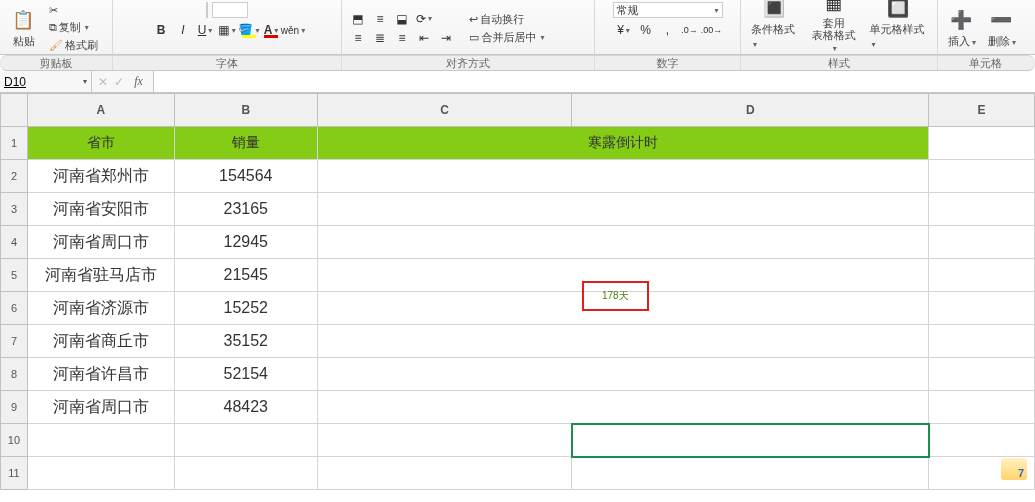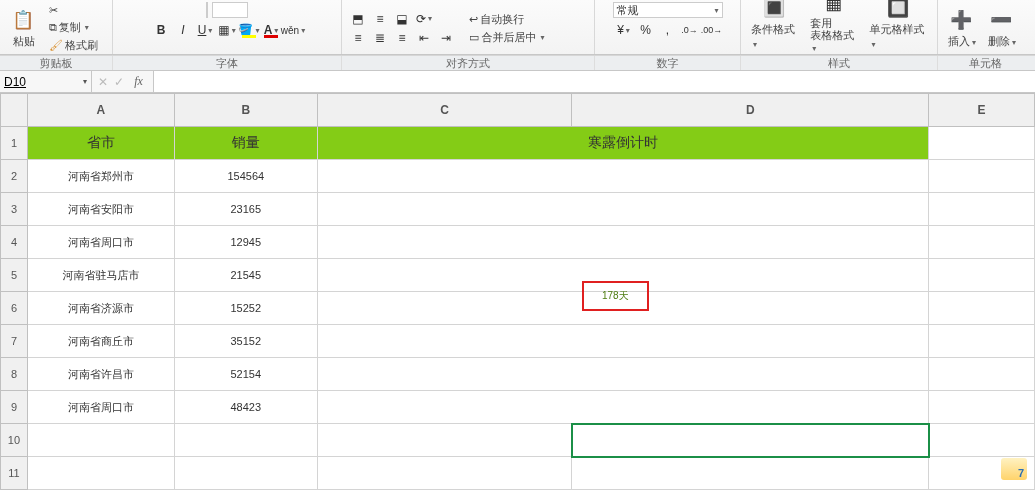--- a/index.html
+++ b/index.html
@@ -23,37 +23,37 @@
   .rg { border-right: 1px solid #d8d8d8; padding: 0 6px; display: flex; flex-direction: column; justify-content: flex-end;}
   .rg-body { flex:1; display:flex; align-items:center; gap:4px; padding-top:2px;}
   .btnv { display:flex; flex-direction:column; align-items:center; gap:2px; padding:0 4px; cursor:pointer;}
   .btnv .ic { width:28px; height:24px; display:flex; align-items:center; justify-content:center; font-size:18px;}
   .btnv span.lab { font-size:11px; color:#444;}
   .btnsmall { display:flex; align-items:center; gap:2px; padding:1px 3px; cursor:pointer; font-size:11px; color:#444;}
   .ddarrow { font-size:8px; color:#666; margin-left:2px;}
   .stack { display:flex; flex-direction:column; gap:1px;}
   .formatbtn { width:20px; height:18px; border:1px solid transparent; display:inline-flex; align-items:center; justify-content:center; cursor:pointer; font-size:12px;}
   .row { display:flex; align-items:center; gap:2px;}
-  .group-labels { height:16px; background:#eceef0; border-top:1px solid #d6d6d6; border-bottom:1px solid #c7c7c7; display:flex; font-size:11px; color:#666;}
+  .group-labels { height:16px; background:#eceef0; border-top:1px solid #d6d6d6; border-bottom:1px solid #c7c7c7; display:flex; font-size:11px; color:#666;border-radius:7px;}
   .group-labels div{display:flex;align-items:center;justify-content:center;border-right:1px solid #ddd;}
   .namebox-row { height:22px; background:#f7f7f7; border-bottom:1px solid #c7c7c7; display:flex; align-items:stretch;}
   .namebox { width:92px; border-right:1px solid #c7c7c7; display:flex; align-items:center; padding:0 4px;}
   .namebox input{border:none;background:transparent;width:60px;font-size:12px;text-decoration:underline;}
   .nb-dd{font-size:8px;color:#555;margin-left:auto;cursor:pointer;}
   .fx-tools{display:flex;align-items:center;gap:6px;padding:0 6px;border-right:1px solid #c7c7c7;color:#999;}
   .fx-label{font-style:italic;font-family:serif;color:#666;padding:0 4px;}
   .formula-input{flex:1;border:none;background:#fff;padding:0 4px;}
   .sheet-area{position:relative;background:#fff;}
   .grid{border-collapse:collapse;table-layout:fixed;}
   .grid td,.grid th{border:1px solid #d4d4d4;height:33px;padding:0;}
   .rowhdr{width:27px;background:#f0f0f0;text-align:center;font-size:11px;color:#555;border:1px solid #c0c0c0!important;}
   .colhdr{height:19px!important;background:#f0f0f0;text-align:center;font-size:12px;color:#555;border:1px solid #c0c0c0!important;}
   .corner{background:#f0f0f0;border:1px solid #c0c0c0!important;}
   .yellowhdr{background:#84cc16;text-align:center;font-weight:normal;font-size:14px;}
-  .cell{text-align:center;font-size:11px;color:#333;}
+  .cell{text-align:center;font-size:16px;color:#333;}
   .selcell{outline:2px solid #1b8f47;outline-offset:-1px;position:relative;}
   .watermark{position:absolute;right:8px;bottom:22px;display:flex;align-items:center;gap:4px;pointer-events:none;}
   .wm-ic{width:26px;height:22px;border-radius:3px;background:linear-gradient(#fff2c2,#ffd36b);position:relative;}
   .wm-ic::after{content:"7";position:absolute;right:3px;bottom:1px;color:#2c6fb3;font-weight:bold;font-size:11px;}
   .wm-txt{display:flex;flex-direction:column;line-height:1.1;font-weight:bold;}
   .wm-txt .t1{color:#e07800;font-size:13px;}
   .wm-txt .t2{color:#2a6fb5;font-size:10px;font-weight:normal;}
   .redbox{border:2px solid #e02020;padding:6px 18px;display:inline-block;font-size:10px;color:#4d7c0f;position:absolute;}
 </style>
 </head>
@@ -165,21 +165,21 @@
   </div>
 
   <div class="rg" style="width:197px">
     <div class="rg-body">
       <div class="btnv">
         <span class="ic">🔳</span>
         <span class="lab"><span>条件格式</span><span class="ddarrow">▾</span></span>
       </div>
       <div class="btnv">
         <span class="ic">▦</span>
-        <span class="lab" style="line-height:1.1"><span>套用</span><br><span>表格格式</span><span class="ddarrow">▾</span></span>
+        <span class="lab" style="text-align:center;line-height:1.1"><span>套用</span><br><span>表格格式</span><span class="ddarrow">▾</span></span>
       </div>
       <div class="btnv">
         <span class="ic">🔲</span>
         <span class="lab"><span>单元格样式</span><span class="ddarrow">▾</span></span>
       </div>
     </div>
   </div>
 
   <div class="rg" style="width:95px;border-right:none">
     <div class="rg-body">

